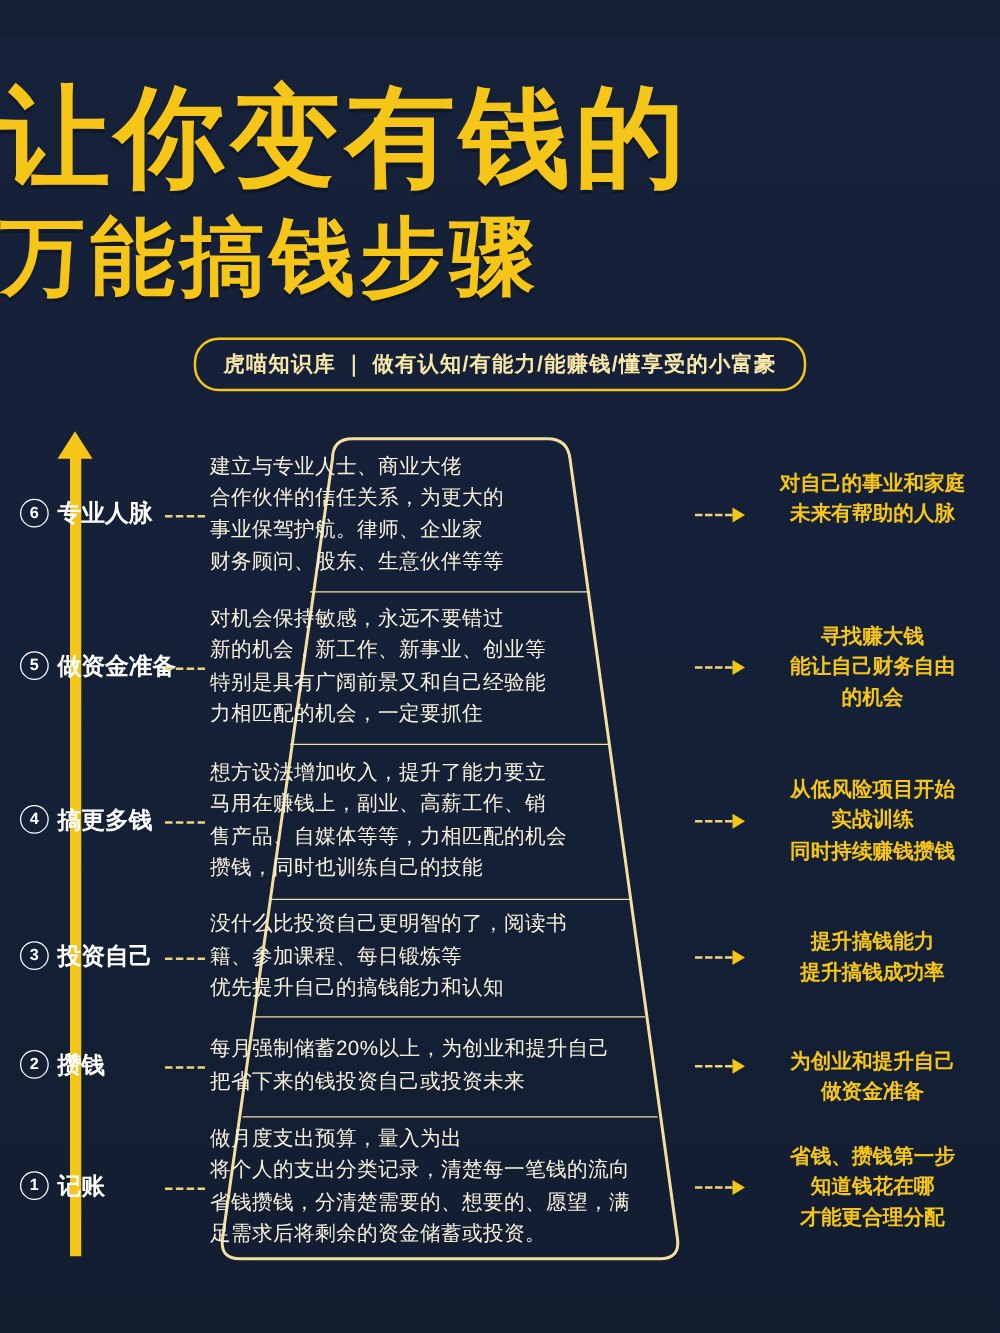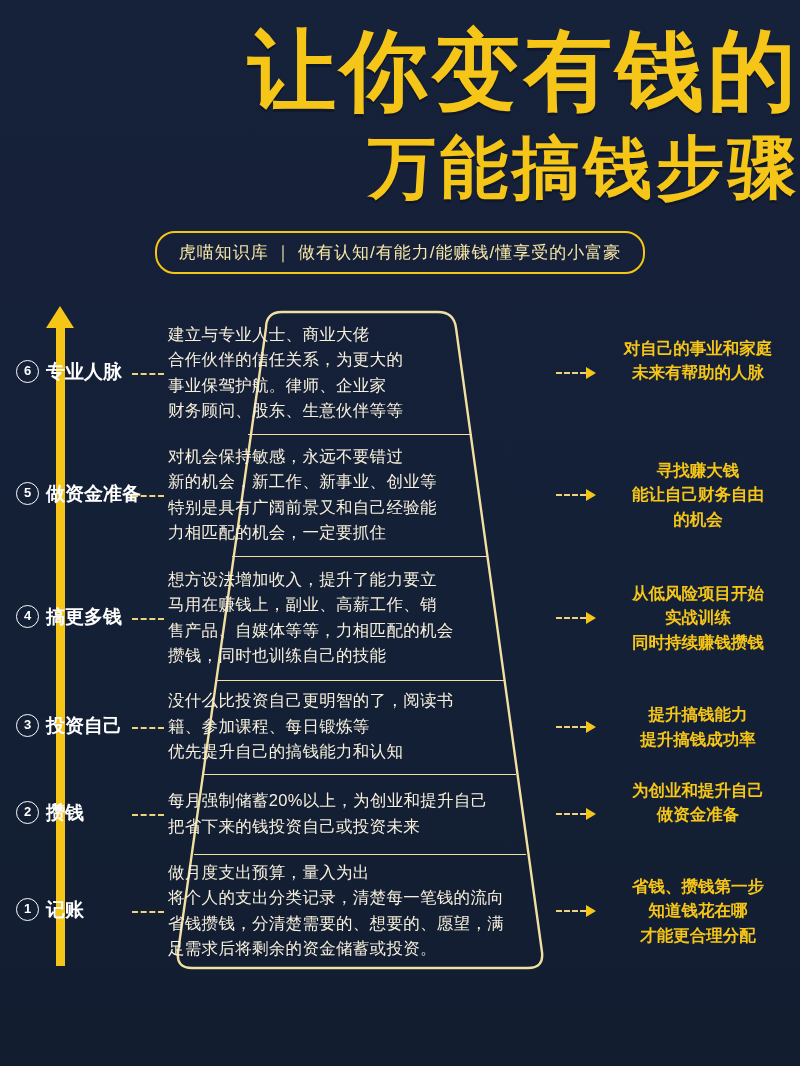--- a/index.html
+++ b/index.html
@@ -17,22 +17,23 @@
   }
   .page {
     position: relative;
     width: 800px;
     height: 1066px;
     background: linear-gradient(180deg, #16213a 0%, #142036 60%, #121d30 100%);
   }
 
   
   .header {
-    padding-top: 22px;
-    text-align: right;
+    padding-top: 32px;
+    text-align: left;
+    margin-top: 29px;
   }
   .title-line {
     font-weight: bold;
     color: #f5c518;
     letter-spacing: 4px;
     line-height: 1.12;
     text-shadow: 0 3px 0 rgba(0,0,0,0.25);
   }
   .title-1 {
     font-size: 88px;
@@ -47,20 +48,21 @@
     justify-content: center;
   }
   .subtitle {
     border: 2px solid #f5c518;
     border-radius: 20px;
     color: #f7e7a8;
     font-size: 17px;
     padding: 8px 22px;
     letter-spacing: 1px;
     white-space: nowrap;
+    font-weight: bold;
   }
 
   
   .diagram {
     position: relative;
     margin-top: 22px;
     height: 690px;
   }
 
   
@@ -314,21 +316,21 @@
           </div>
           <div class="dash-left" style="top: 40px;"></div>
           <div class="center-text" style="top: 14.4px;">
             <div>每月强制储蓄20%以上，为创业和提升自己</div>
             <div>把省下来的钱投资自己或投资未来</div>
           </div>
           <div class="arrow-right" style="top: 34px;">
             <div class="line"></div>
             <div class="head"></div>
           </div>
-          <div class="note" style="top: 4px;">
+          <div class="note" style="top: 24px;">
             <div>为创业和提升自己</div>
             <div>做资金准备</div>
           </div>
         </div>
         <div class="row" style="top: 550px; height: 114px;">
           <div class="step-label" style="position: absolute; top: 43px;">
             <span class="step-num">1</span>
             <span>记账</span>
           </div>
           <div class="dash-left" style="top: 57px;"></div>

